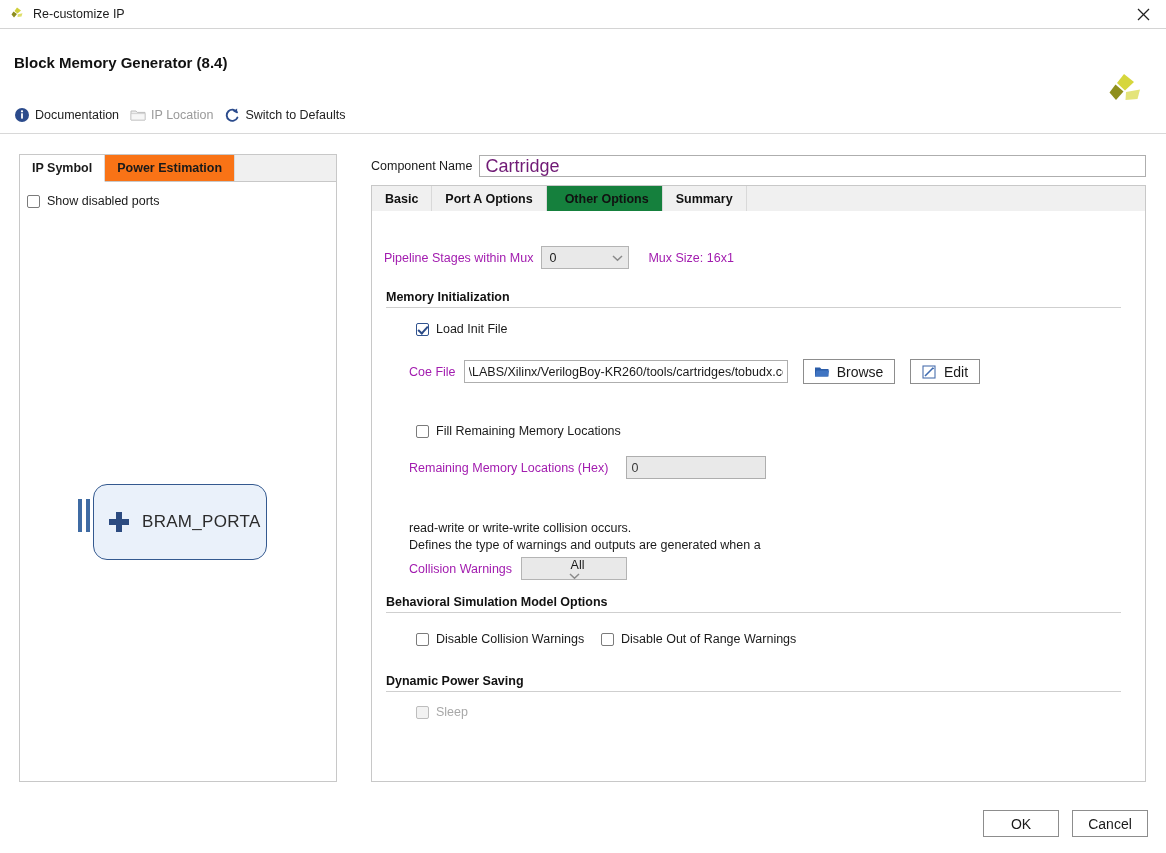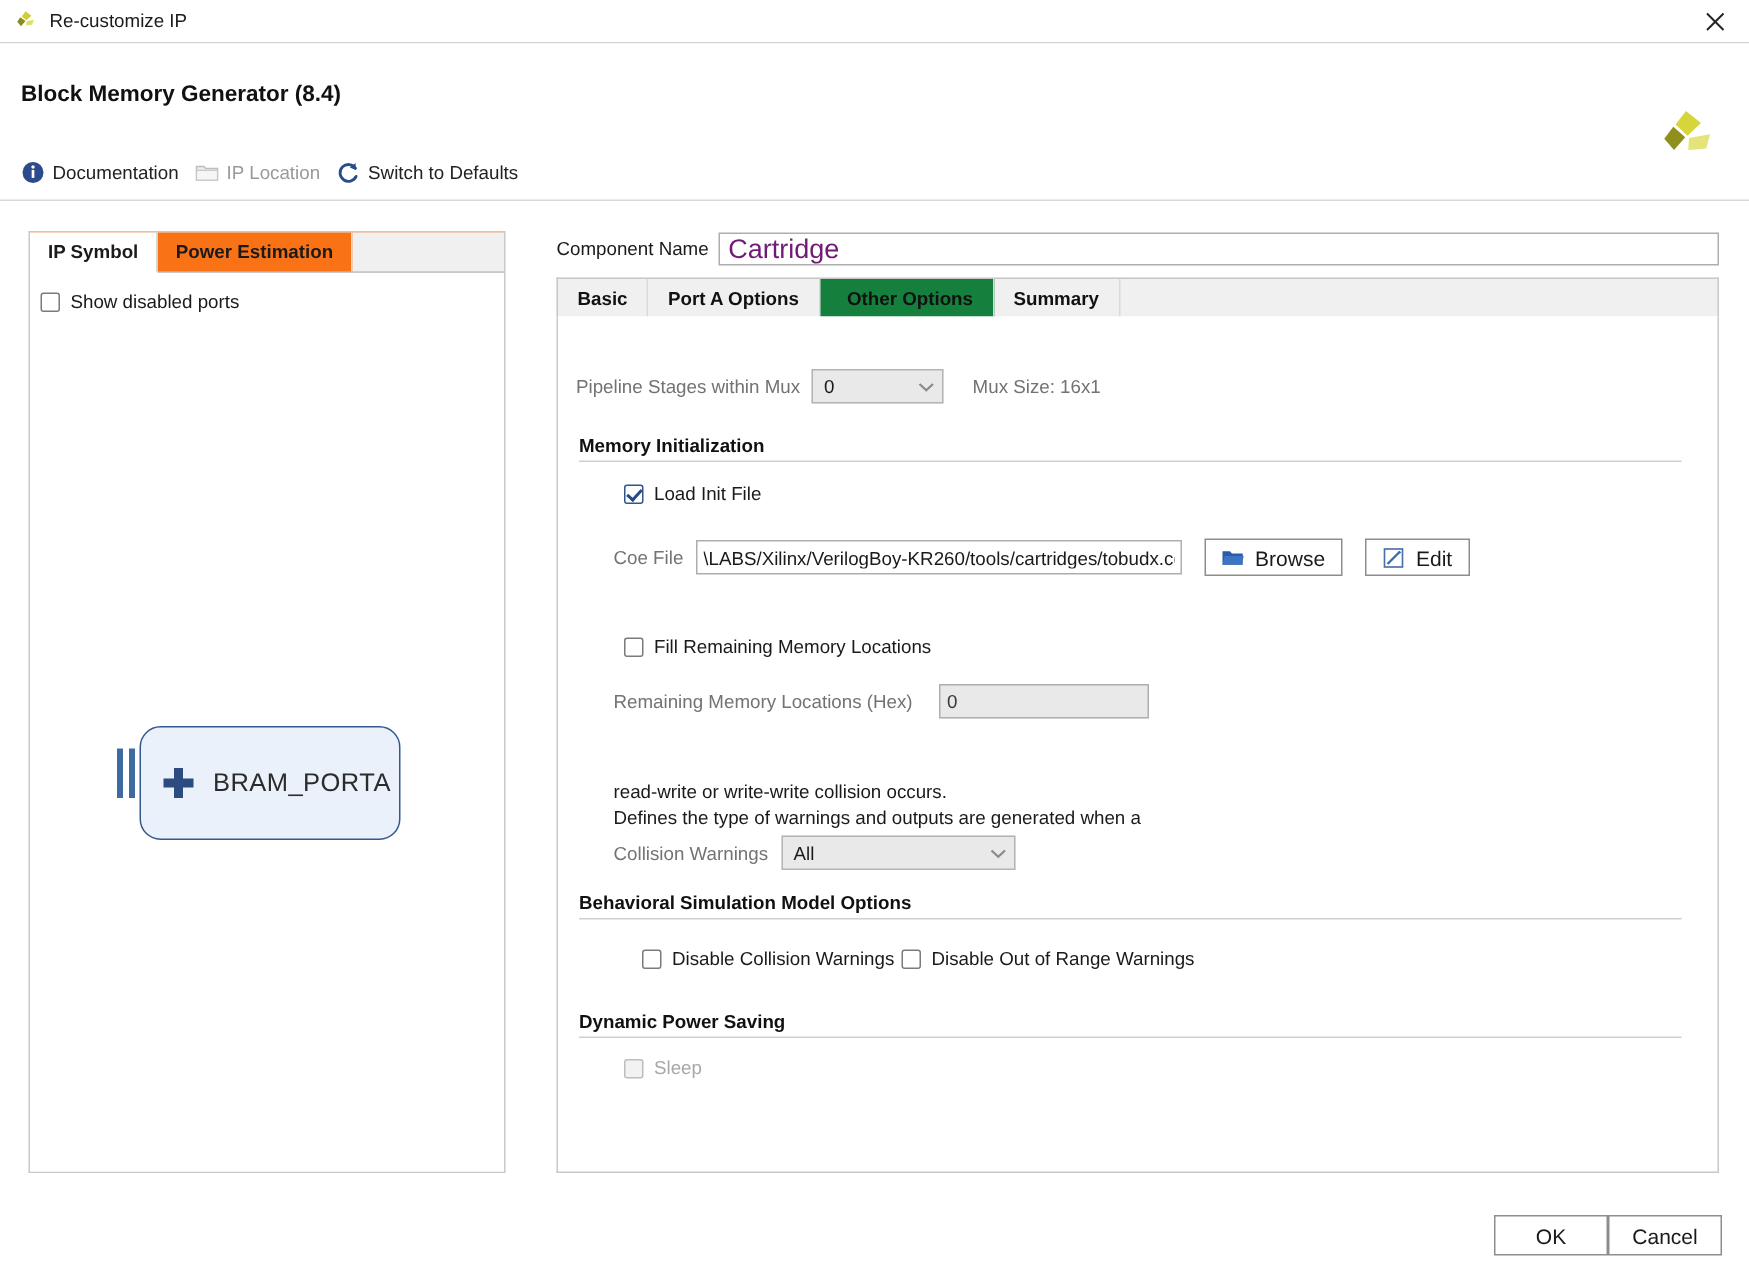--- a/index.html
+++ b/index.html
@@ -190,21 +190,21 @@
   .rp-tabs-filler { flex: 1 1 auto; }
   .rp-body {
     height: 571px;
     background: #ffffff;
     border: 1px solid #c8c8c8;
     border-top: none;
     position: relative;
   }
 
   .form-row { position: absolute; display: flex; align-items: center; }
-  .lbl { font-size: 12.5px; color: #737373; }
+  .lbl { font-size: 12.5px; color: #a21caf; }
 
   
   .combo {
     height: 23px;
     border: 1px solid #b4b4b4;
     background: #e9e9e9;
     display: flex; align-items: center;
     cursor: pointer;
     position: relative;
   }
@@ -246,21 +246,21 @@
   }
   .section-rule {
     height: 1px; background: #cfcfcf;
   }
 
   .helptext { font-size: 12.5px; color: #1a1a1a; line-height: 17px; }
 
   
   .bottom-btns {
     position: absolute; right: 18px; top: 810px;
-    display: flex;  justify-content: space-between;
+    display: flex; gap: 13px; justify-content: space-between;
   }
   .bottom-btns .btn { width: 76px; height: 27px; }
 </style>
 </head>
 <body>
 
 <div class="titlebar">
   <span class="titlebar-icon">
     <svg width="18" height="18" viewBox="0 0 18 18">
       <polygon points="9,2.5 13,5.5 9.5,8.5 6.5,6" fill="#cfcf3a"></polygon>
@@ -437,36 +437,36 @@
     </div>
 
 
     <div style="position:absolute; left:37px; top:309px; width:430px;">
       <div class="helptext">read-write or write-write collision occurs.</div>
       <div class="helptext">Defines the type of warnings and outputs are generated when a</div>
     </div>
 
     <div class="form-row" style="left:37px; top:346px;">
       <span class="lbl">Collision Warnings</span>
-      <div class="combo" style="width:156px; margin-left:9px;">
+      <div class="combo" style="width:106px; margin-left:9px;flex-direction:column;">
         <span class="cval">All</span>
         <span class="carrow">
           <svg width="11" height="8" viewBox="0 0 11 8">
             <polyline points="1,2 5.5,6.2 10,2" fill="none" stroke="#8a8a8a" stroke-width="1.5"></polyline>
           </svg>
         </span>
       </div>
     </div>
 
     <div class="section" style="left:14px; top:384px; width:735px;">
       <div class="section-title">Behavioral Simulation Model Options</div>
       <div class="section-rule"></div>
     </div>
 
-    <div class="form-row" style="left:44px; top:421px;margin-left:12px;">
+    <div class="form-row" style="left:44px; top:421px;">
       <span class="cbox"></span>
       <span class="chk-label">Disable Collision Warnings</span>
     </div>
 
     <div class="form-row" style="left:229px; top:421px;">
       <span class="cbox"></span>
       <span class="chk-label">Disable Out of Range Warnings</span>
     </div>
 
     <div class="section" style="left:14px; top:463px; width:735px;">

